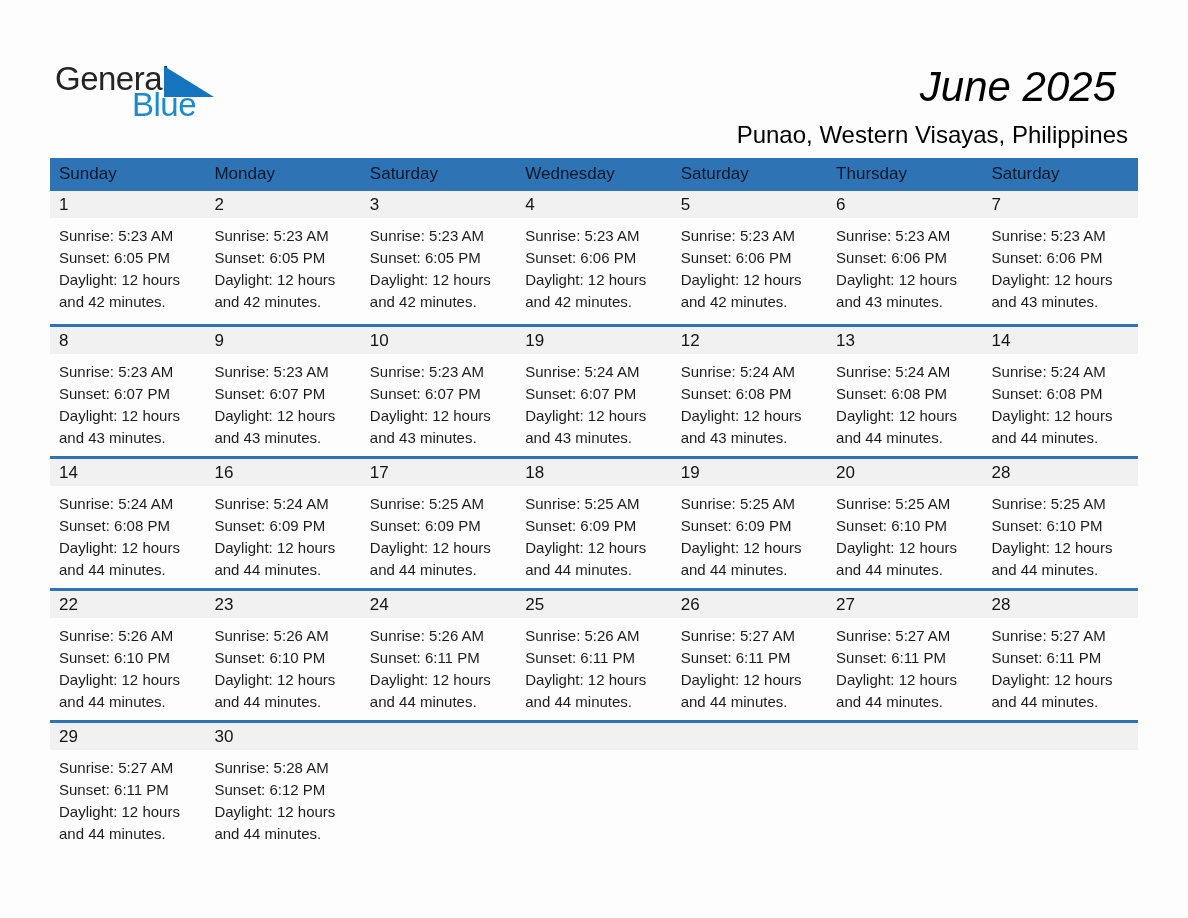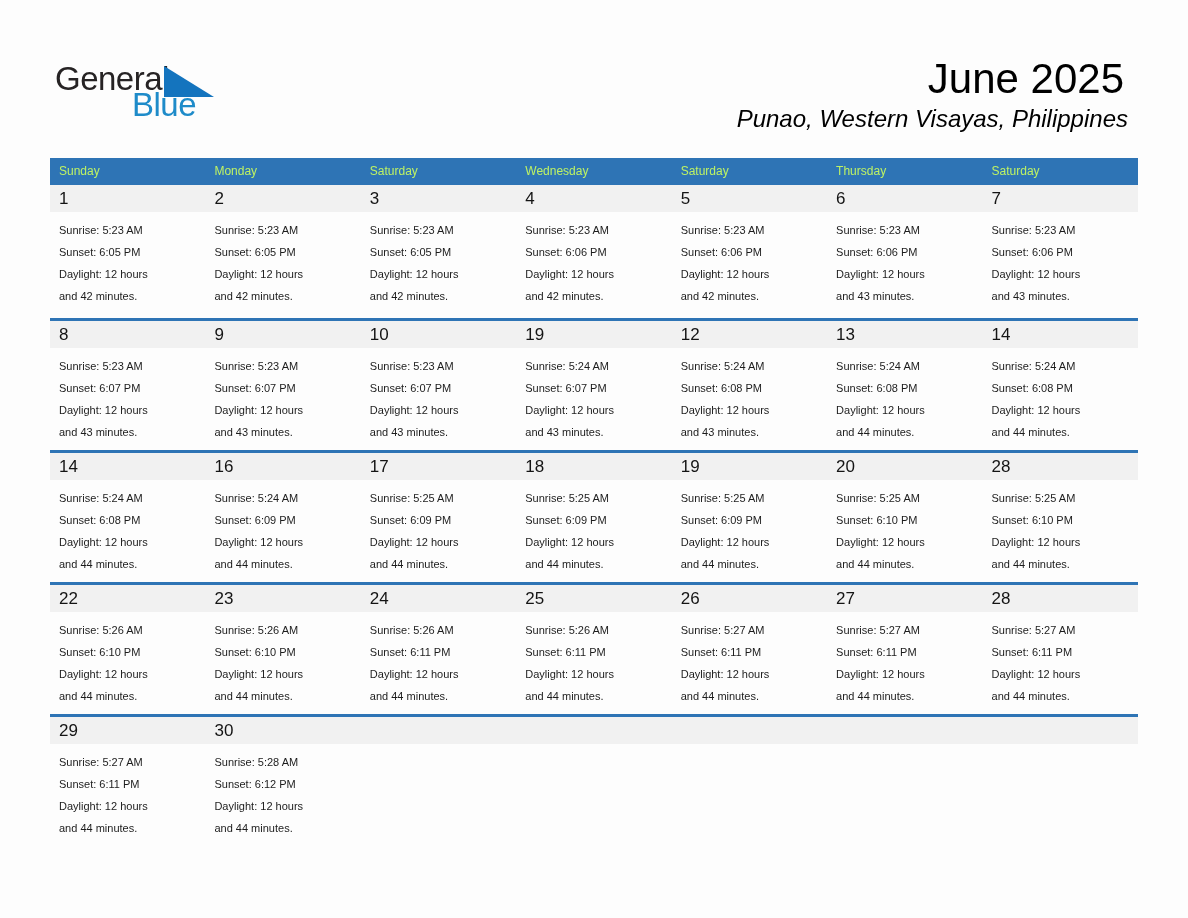--- a/index.html
+++ b/index.html
@@ -33,42 +33,42 @@
     width: 50px; height: 31px;
     background: var(--logo-triangle);
     clip-path: polygon(0 0, 100% 100%, 0 100%);
   }
   .logo-blue {
     position: absolute; left: 77px; top: 26px;
     font-size: 33px; letter-spacing: -0.5px; color: var(--logo-blue);
   }
 
   .titles { position: absolute; top: 52px; right: 60px; text-align: right; }
-  .title { font-size: 42px; font-weight: 400; margin: 4px; line-height: 1.1; }
-  .subtitle { font-size: 24px; font-weight: 400; margin: 4px 0 0 0; line-height: 1.1; font-style: italic; }
+  .title { font-size: 42px; font-weight: 400; margin: 12px; line-height: 1.1; font-style: italic; }
+  .subtitle { font-size: 24px; font-weight: 400; margin: 4px 0 0 0; line-height: 1.1; }
 
   
   table.calendar {
     position: absolute; left: 50px; top: 158px;
     width: 1088px;
     border-collapse: collapse; table-layout: fixed;
   }
   thead th {
     background: var(--header-blue);
-    color: #bef264; font-weight: 400; font-size: 12px;
+    color: #0f172a; font-weight: 400; font-size: 17px;
     text-align: left; padding: 6px 0 7px 9px;
   }
   tbody td { vertical-align: top; padding: 0; height: 134px; }
   tbody tr + tr td { border-top: 3px solid var(--header-blue); height: 132px; }
   .daynum {
     background: var(--strip-gray);
     font-size: 17px; color: #141414;
     height: 27px; padding: 4px 0 0 9px;
   }
-  .info { padding: 7px 6px 0 9px; font-size: 11px; line-height: 22px; color: var(--text-dark); }
+  .info { padding: 7px 6px 0 9px; font-size: 15px; line-height: 22px; color: var(--text-dark); }
 </style>
 </head>
 <body>
 
 <div class="page">
 
   <div class="top">
     <div class="logo">
       <span class="logo-general">General</span>
       <span class="logo-triangle"></span>

